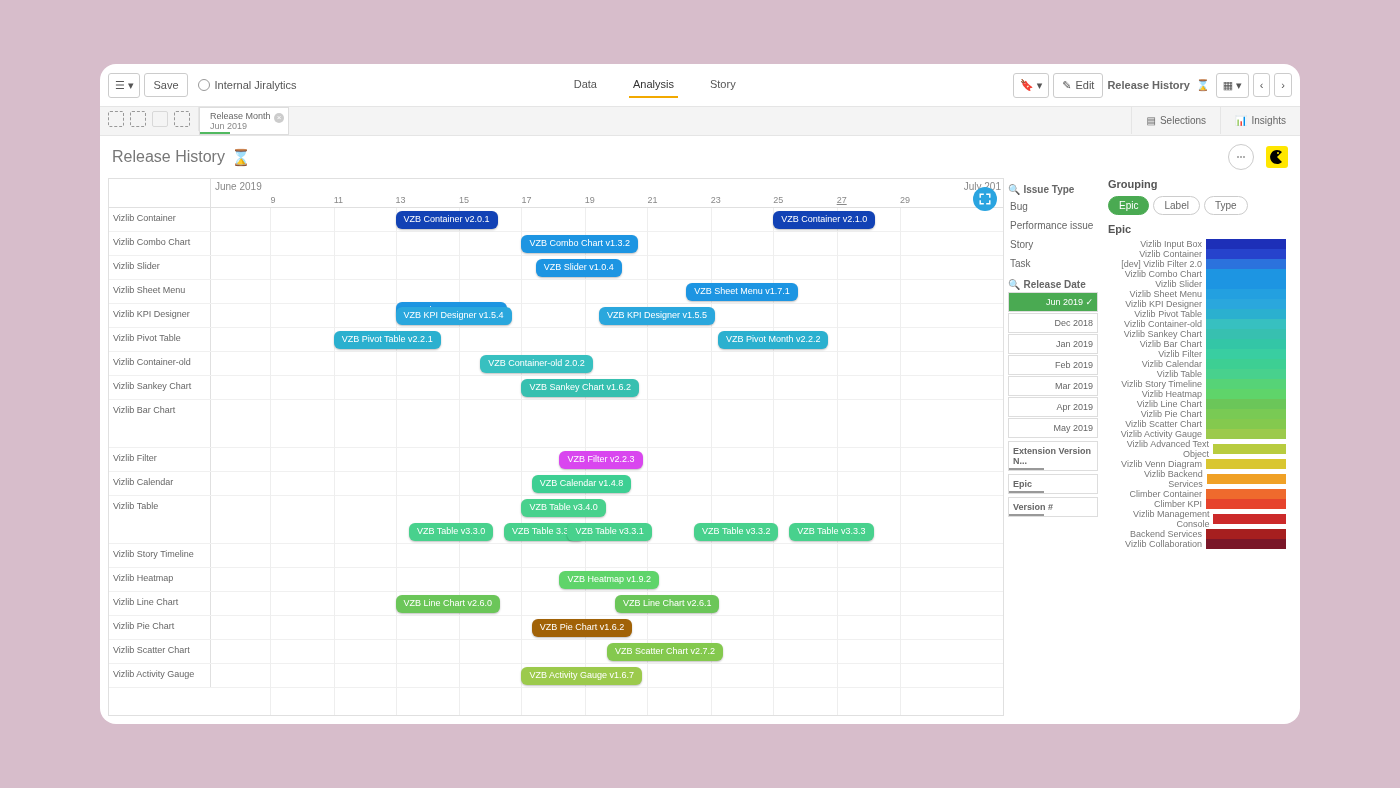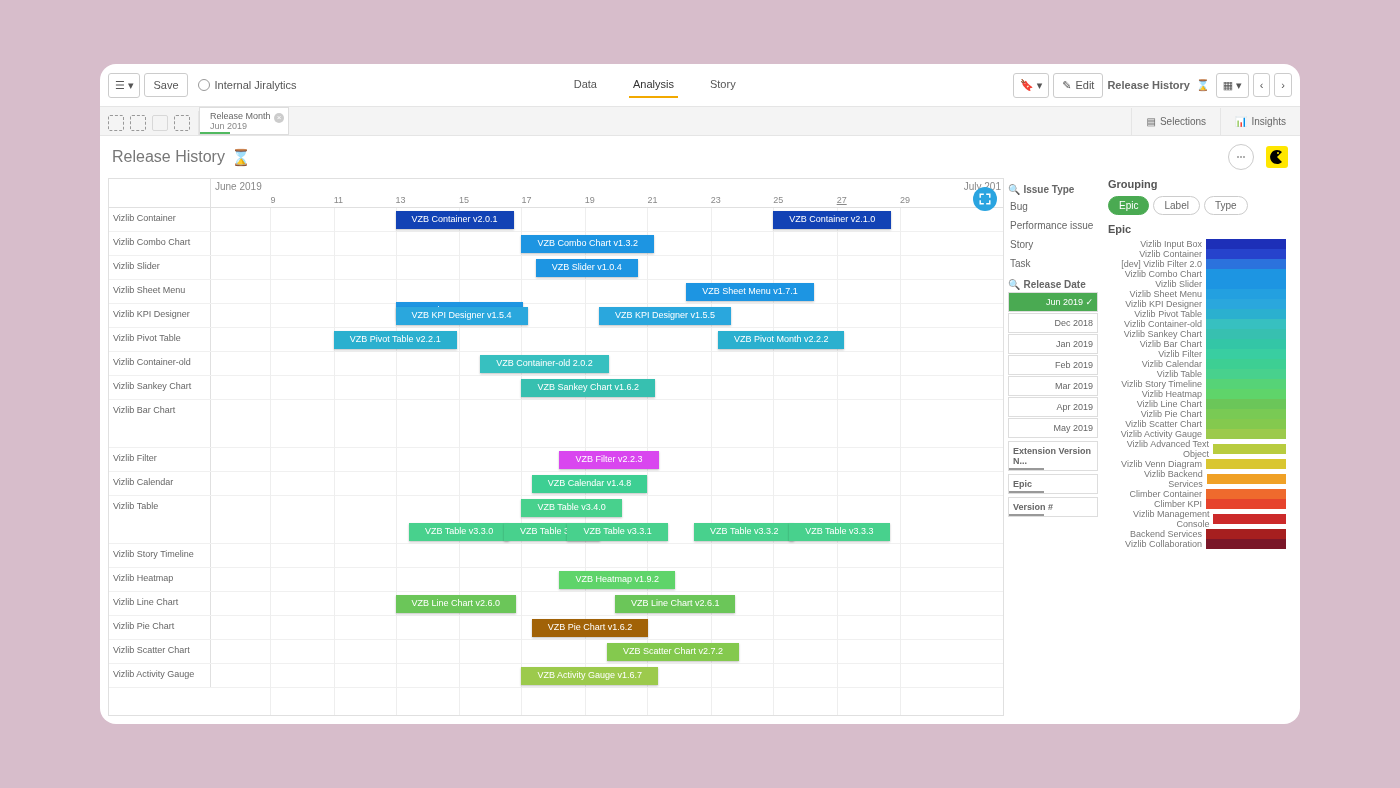--- a/index.html
+++ b/index.html
@@ -7,21 +7,21 @@
 .app{width:1200px;height:660px;background:#fff;border-radius:16px;display:flex;flex-direction:column;position:relative;overflow:hidden}
 .toolbar{display:flex;align-items:center;padding:8px 8px;border-bottom:1px solid #e5e5e5;gap:4px;font-size:11px;color:#555}
 .btn{border:1px solid #ccc;background:#fff;padding:5px 8px;border-radius:3px;display:flex;align-items:center;gap:4px;font-size:11px;color:#555;cursor:pointer}
 .btn.small{padding:5px 6px}
 .hub{flex:1;display:flex;justify-content:center;gap:28px}
 .hub span{padding:6px 4px;cursor:pointer;font-size:11px}
 .hub .active{border-bottom:2px solid #f2a900;color:#333}
 .crumbs{display:flex;align-items:center;gap:6px;font-size:11px;color:#666}
 .crumbs .bc{font-weight:600}
 .hourglass{display:inline-block}
-.toolbar2{display:flex;align-items:flex-end;background:#f4f4f4;border-bottom:1px solid #e5e5e5;font-size:10px;color:#666}
+.toolbar2{display:flex;align-items:flex-start;background:#f4f4f4;border-bottom:1px solid #e5e5e5;font-size:10px;color:#666}
 .sel-icons{display:flex;gap:6px;padding:4px 8px;border-right:1px solid #e5e5e5}
 .sel-icons .ico{width:16px;height:16px;border:1px dashed #999;border-radius:2px}
 .chip{background:#fff;border:1px solid #ddd;padding:3px 10px;display:flex;flex-direction:column;position:relative;min-width:90px}
 .chip .lbl{font-size:9px;color:#666}
 .chip .val{font-size:9px;color:#888}
 .chip .bar{position:absolute;bottom:0;left:0;height:2px;width:30px;background:#51b960}
 .chip .x{position:absolute;right:4px;top:5px;width:10px;height:10px;background:#ccc;border-radius:50%;font-size:8px;text-align:center;color:#fff;line-height:10px}
 .tb2r{margin-left:auto;display:flex}
 .tb2r .b{padding:8px 14px;border-left:1px solid #e5e5e5;display:flex;align-items:center;gap:4px;cursor:pointer}
 .hdr{display:flex;align-items:center;padding:8px 12px;gap:6px;font-size:16px;color:#777}
@@ -34,21 +34,21 @@
 .ghdr .axis{flex:1;position:relative;height:28px}
 .ghdr .month{position:absolute;top:2px;left:4px;font-size:10px}
 .ghdr .month2{position:absolute;top:2px;right:2px;font-size:10px}
 .ghdr .day{position:absolute;top:16px;font-size:9px}
 .gbody{overflow:auto;position:relative;height:calc(100% - 28px)}
 .grow{display:flex;min-height:24px;border-bottom:1px solid #f0f0f0}
 .grow .rowlbl{padding:5px 4px;font-size:9px;color:#666}
 .grow .track{flex:1;position:relative}
 .grid{position:absolute;inset:0;pointer-events:none}
 .grid .vl{position:absolute;top:0;bottom:0;width:1px;background:#eee}
-.ev{position:absolute;top:3px;height:18px;border-radius:0;color:#fff;font-size:9px;padding:3px 16px;white-space:nowrap;box-shadow:0 1px 2px rgba(0,0,0,0.25)}
+.ev{position:absolute;top:3px;height:18px;border-radius:6px;color:#fff;font-size:9px;padding:3px 8px;white-space:nowrap;box-shadow:0 1px 2px rgba(0,0,0,0.25)}
 .expand{position:absolute;right:6px;top:8px;width:24px;height:24px;background:#2aa4e0;border-radius:50%;display:flex;align-items:center;justify-content:center;z-index:5}
 .expand svg{width:12px;height:12px}
 .side{width:98px;padding:0 4px;font-size:10px;color:#666}
 .side .sh{display:flex;gap:3px;align-items:center;font-weight:600;font-size:10px;padding:2px 0;margin-top:4px}
 .side .it{padding:4px 2px;font-size:10px}
 .side .dsel{background:#fff;border:1px solid #ddd;font-size:9px;padding:4px 4px;text-align:right;position:relative;margin-bottom:1px}
 .side .dsel.on{background:#4aaa52;color:#fff}
 .side .panel{background:#fff;border:1px solid #ddd;padding:4px 4px;font-size:9px;font-weight:600;margin-top:3px;position:relative}
 .side .panel .pbar{position:absolute;bottom:0;left:0;height:2px;width:35px;background:#999}
 .legend{width:190px;padding:0 6px;font-size:9.5px;color:#555}

